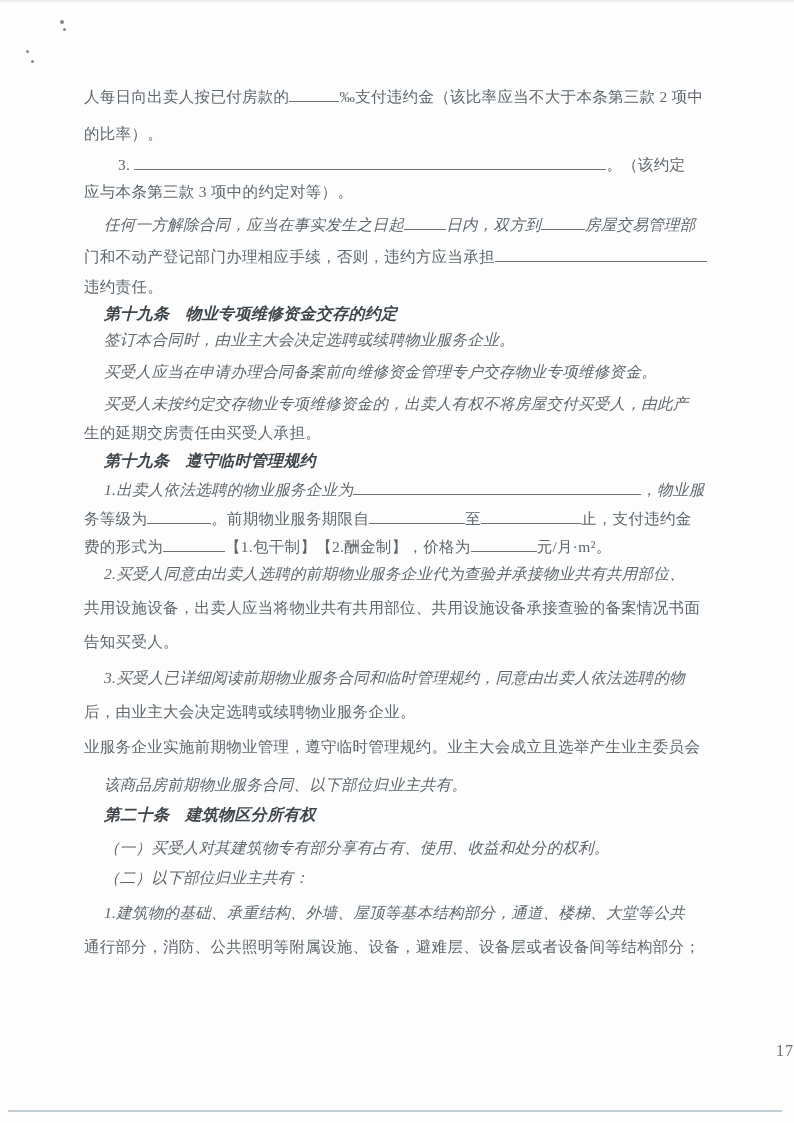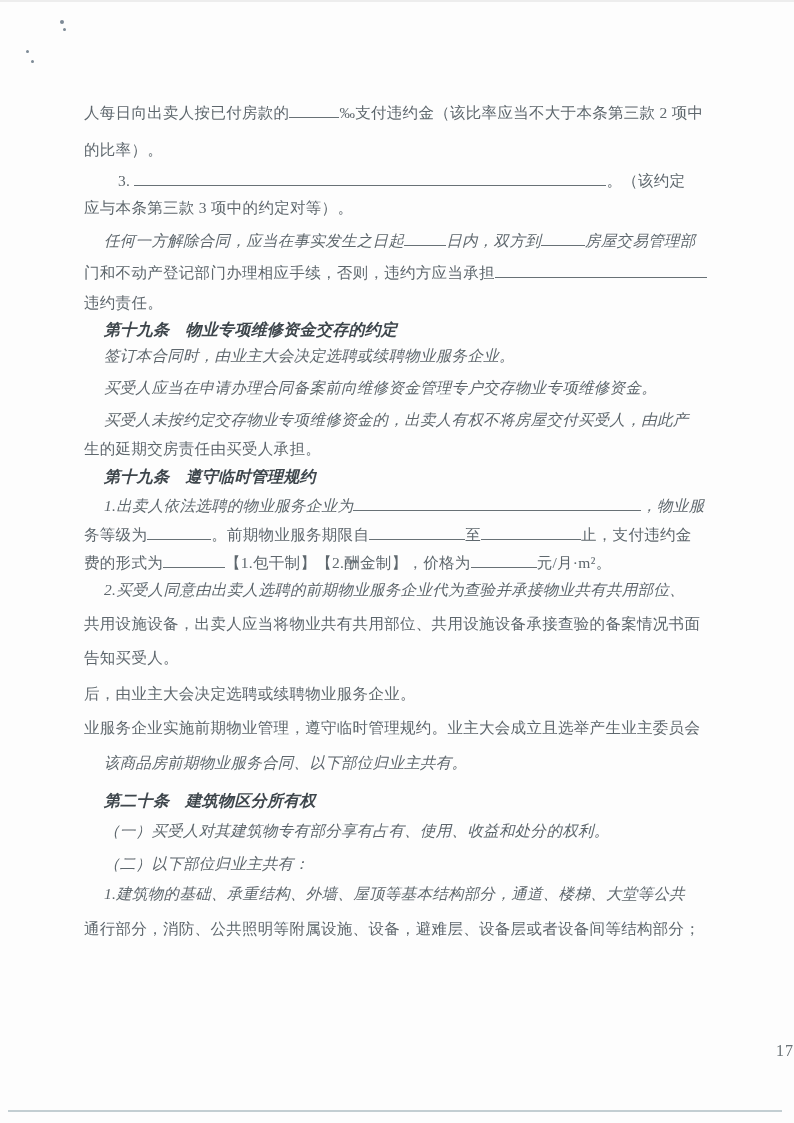--- a/index.html
+++ b/index.html
@@ -9,21 +9,21 @@
     font-family:"Liberation Serif","DejaVu Serif",serif;
     position:relative;overflow:hidden;
   }
   .page{
     position:absolute;inset:0;background:#fdfdfd;
   }
   .page::before{ 
     content:"";position:absolute;top:0;left:0;right:0;height:2px;background:#ededed;
   }
   .doc{
-    position:absolute;left:84px;top:16px;width:628px;height:1000px;
+    position:absolute;left:84px;top:0;width:628px;height:1000px;
   }
   .line{
     position:absolute;left:0;width:100%;
     height:20px;line-height:20px;
     font-size:15.5px;color:#5e676d;
     letter-spacing:.3px;
     white-space:nowrap;
   }
   .line.heading{
     font-weight:bold;color:#3e464c;font-size:16px;
@@ -106,20 +106,21 @@
       <div class="line body indent"><span class="txt">买受人应当在申请办理合同备案前向维修资金管理专户交存物业专项维修资金。</span></div>
       <div class="line body indent"><span class="txt">买受人未按约定交存物业专项维修资金的，出卖人有权不将房屋交付买受人，由此产</span></div>
       <div class="line body"><span class="txt">生的延期交房责任由买受人承担。</span></div>
       <div class="line heading indent"><span class="txt">第十九条　遵守临时管理规约</span></div>
       <div class="line body indent"><span class="txt">1.出卖人依法选聘的物业服务企业为</span><span class="blank" style="width: 288px;"></span><span class="txt">，物业服</span></div>
       <div class="line body"><span class="txt">务等级为</span><span class="blank" style="width: 64px;"></span><span class="txt">。前期物业服务期限自</span><span class="blank" style="width: 96px;"></span><span class="txt">至</span><span class="blank" style="width: 100px;"></span><span class="txt">止，支付违约金</span></div>
       <div class="line body"><span class="txt">费的形式为</span><span class="blank" style="width: 62px;"></span><span class="txt">【1.包干制】【2.酬金制】，价格为</span><span class="blank" style="width: 66px;"></span><span class="txt">元/月·m²。</span></div>
       <div class="line body indent"><span class="txt">2.买受人同意由出卖人选聘的前期物业服务企业代为查验并承接物业共有共用部位、</span></div>
       <div class="line body"><span class="txt">共用设施设备，出卖人应当将物业共有共用部位、共用设施设备承接查验的备案情况书面</span></div>
       <div class="line body"><span class="txt">告知买受人。</span></div>
+      <div class="line body indent"><span class="txt">3.买受人已详细阅读前期物业服务合同和临时管理规约，同意由出卖人依法选聘的物</span></div>
       <div class="line body"><span class="txt">后，由业主大会决定选聘或续聘物业服务企业。</span></div>
       <div class="line body"><span class="txt">业服务企业实施前期物业管理，遵守临时管理规约。业主大会成立且选举产生业主委员会</span></div>
       <div class="line body indent"><span class="txt">该商品房前期物业服务合同、以下部位归业主共有。</span></div>
       <div class="line heading indent"><span class="txt">第二十条　建筑物区分所有权</span></div>
       <div class="line body indent"><span class="txt">（一）买受人对其建筑物专有部分享有占有、使用、收益和处分的权利。</span></div>
       <div class="line body indent"><span class="txt">（二）以下部位归业主共有：</span></div>
       <div class="line body indent"><span class="txt">1.建筑物的基础、承重结构、外墙、屋顶等基本结构部分，通道、楼梯、大堂等公共</span></div>
       <div class="line body"><span class="txt">通行部分，消防、公共照明等附属设施、设备，避难层、设备层或者设备间等结构部分；</span></div>
     </div>
 

